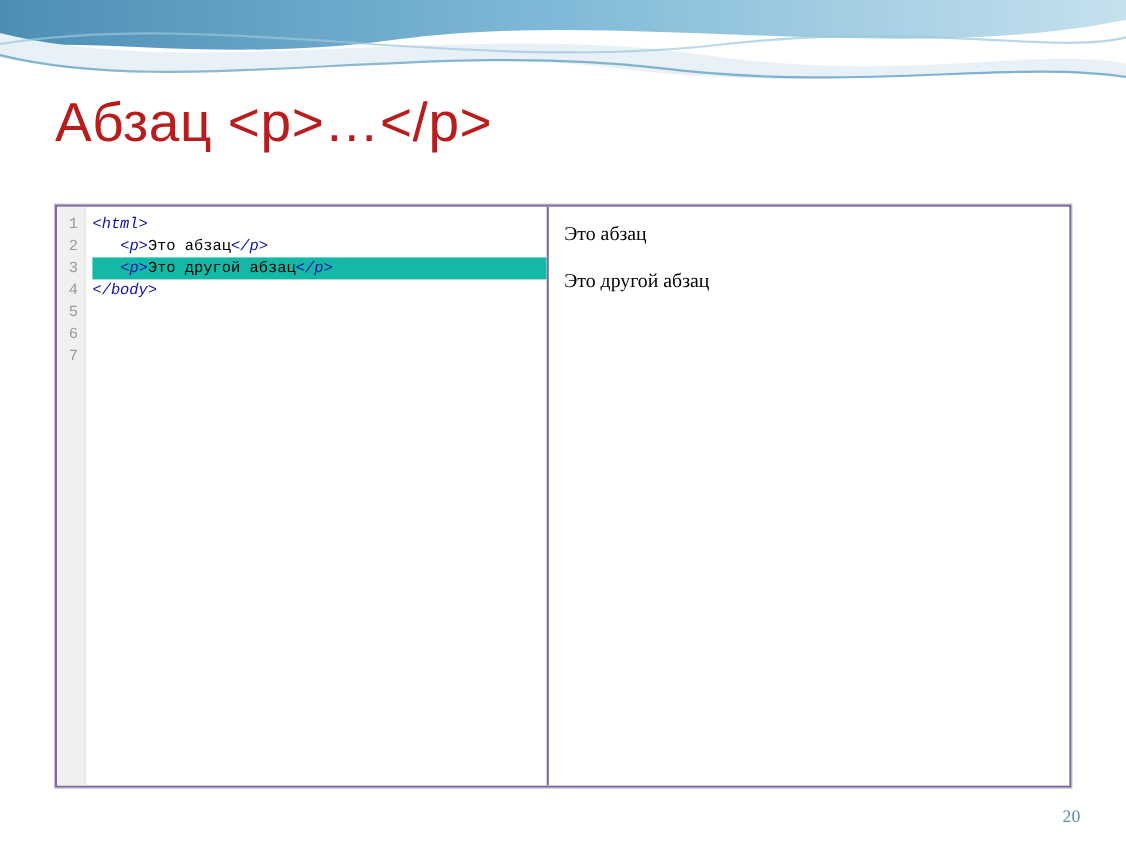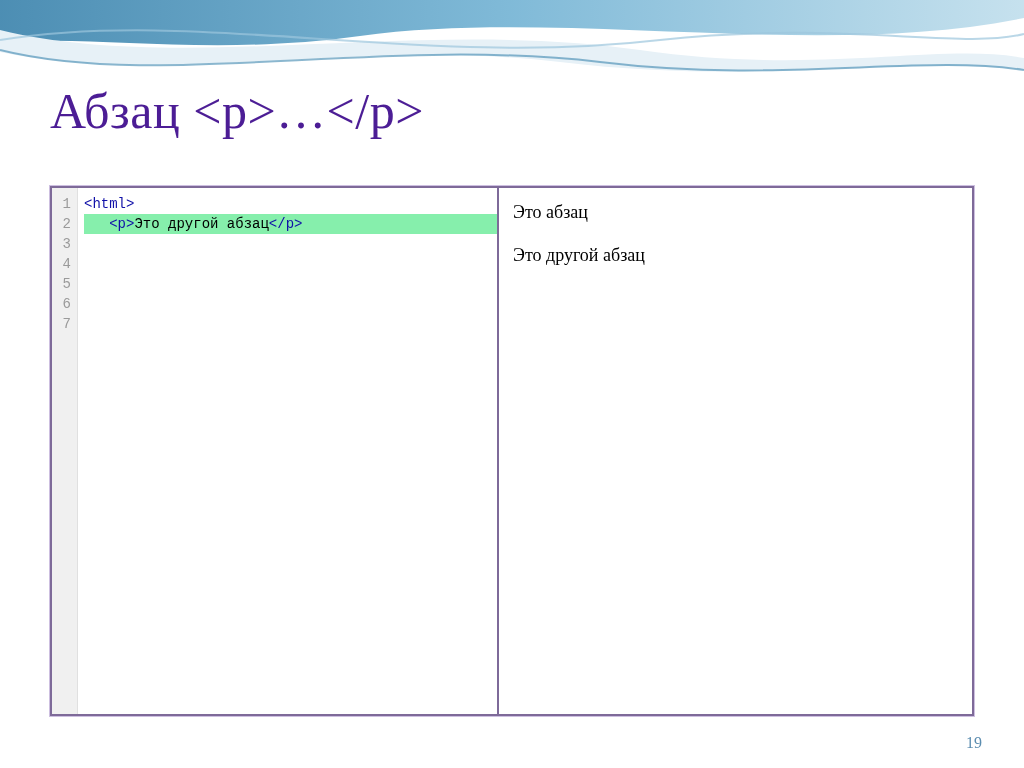--- a/index.html
+++ b/index.html
@@ -8,23 +8,23 @@
 
   
   .wave-bg {
     position: absolute; top: 0; left: 0; width: 1024px; height: 90px;
     pointer-events: none;
   }
 
   .slide-title {
     position: absolute;
     left: 50px; top: 82px;
-    font-family: Liberation Serif, serif;
+    font-family: Liberation Sans, sans-serif;
     font-size: 50px;
-    color: #4c1d95;
+    color: #b91c1c;
     font-weight: normal;
     letter-spacing: 0.5px;
     text-align: right;
   }
 
   .editor-frame {
     position: absolute;
     left: 50px; top: 186px;
     width: 924px; height: 530px;
     border: 2px solid #7e6a99;
@@ -57,22 +57,22 @@
   }
   .code {
     flex: 1;
     padding: 6px 0 0 6px;
     font-family: "Courier New", monospace;
     font-size: 14px;
     line-height: 20px;
     color: #000;
   }
   .code .row { height: 20px; white-space: pre; }
-  .code .row.hl { background: #86efac; }
-  .tag { color: #1010a8; }
+  .code .row.hl { background: #14b8a6; }
+  .tag { color: #1010a8; font-style: italic; }
   .txt { color: #000; }
 
   .preview-pane {
     flex: 1;
     padding: 14px 14px;
     font-family: 'Times New Roman', Times, serif;
     font-size: 18px;
     color: #000;
     background: #fff;
   }
@@ -111,23 +111,25 @@
         <div>1</div>
         <div>2</div>
         <div>3</div>
         <div>4</div>
         <div>5</div>
         <div>6</div>
         <div>7</div>
       </div>
     <div class="code" id="code">
         <div class="row"><span class="tag">&lt;html&gt;</span></div>
+        <div class="row">   <span class="tag">&lt;p&gt;</span><span class="txt">Это абзац</span><span class="tag">&lt;/p&gt;</span></div>
         <div class="row hl">   <span class="tag">&lt;p&gt;</span><span class="txt">Это другой абзац</span><span class="tag">&lt;/p&gt;</span></div>
+        <div class="row"><span class="tag">&lt;/body&gt;</span></div>
         <div class="row"></div>
       </div>
   </div>
   <div class="preview-pane">
     <p>Это абзац</p>
     <p>Это другой абзац</p>
   </div>
 </div>
 
-<div class="page-number">19</div>
+<div class="page-number">20</div>
 
 </body></html>

